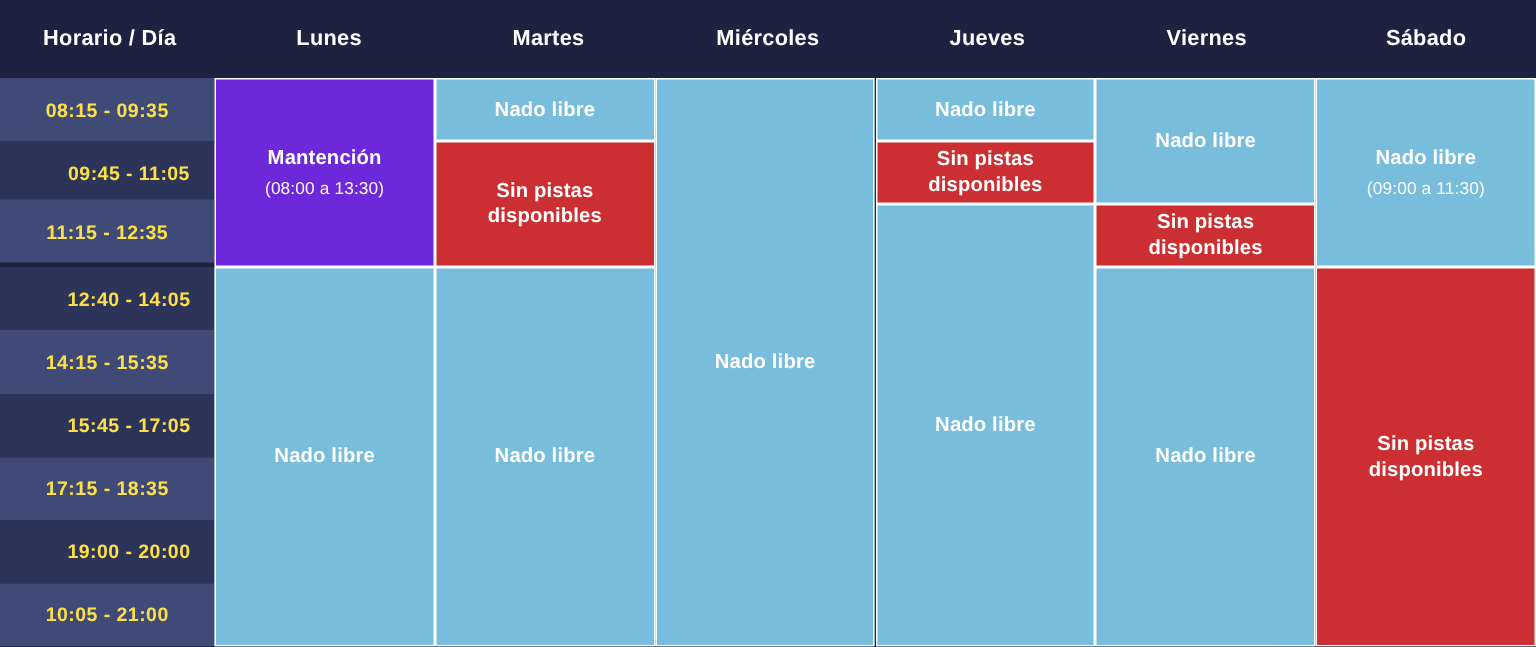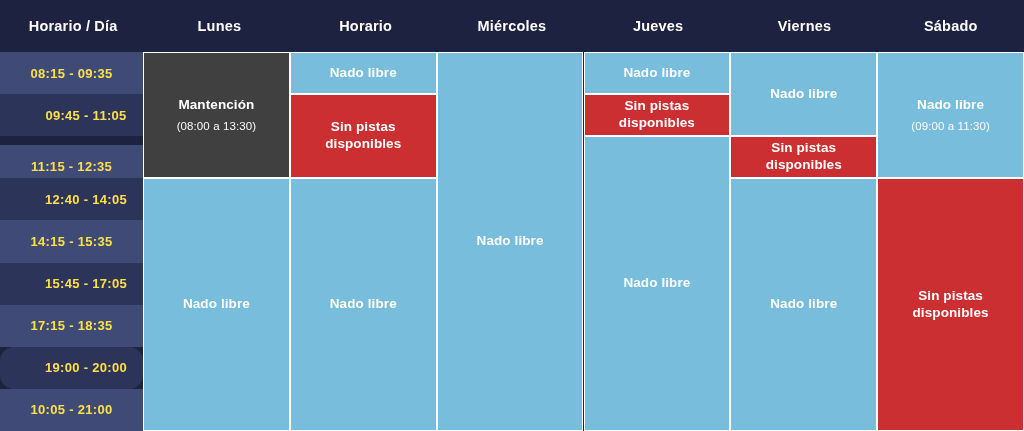--- a/index.html
+++ b/index.html
@@ -69,21 +69,21 @@
     flex-direction:column;
     align-items:center;
     justify-content:center;
     box-sizing:border-box;
     border:1.5px solid #ffffff;
     color:#ffffff;
     text-align:center;
     line-height:1.25;
   }
   .block.free{background:#79bddc;}
-  .block.maint{background:#404040;}
+  .block.maint{background:#6d28d9;}
   .block.closed{background:#cc2f31;}
   .block-label{
     font-size:13.5px;
     font-weight:600;
     letter-spacing:.1px;
     padding:0 4px;
   }
   .block-sub{
     font-size:11.5px;
     font-weight:400;
@@ -94,37 +94,37 @@
   .block.closed .block-label{font-weight:700;}
 </style>
 </head>
 <body>
 
 <div class="schedule">
 
   <div class="header-row">
       <div class="header-cell">Horario / Día</div>
       <div class="header-cell">Lunes</div>
-      <div class="header-cell">Horario</div>
+      <div class="header-cell">Martes</div>
       <div class="header-cell">Miércoles</div>
       <div class="header-cell">Jueves</div>
       <div class="header-cell">Viernes</div>
       <div class="header-cell">Sábado</div>
     </div>
 
   <div class="body-grid">
     <div class="time-col">
         <div class="time-cell odd" style="top: 0px; height: 42.1111px;">08:15 - 09:35</div>
         <div class="time-cell even" style="top: 42.1111px; height: 42.1111px;">09:45 - 11:05</div>
-        <div class="time-cell odd" style="top: 93px; height: 42.1111px; text-align: right;">11:15 - 12:35</div>
+        <div class="time-cell odd" style="top: 81px; height: 42.1111px; text-align: right;">11:15 - 12:35</div>
         <div class="time-cell even" style="top: 126.333px; height: 42.1111px;">12:40 - 14:05</div>
         <div class="time-cell odd" style="top: 168.444px; height: 42.1111px;">14:15 - 15:35</div>
         <div class="time-cell even" style="top: 210.556px; height: 42.1111px;">15:45 - 17:05</div>
         <div class="time-cell odd" style="top: 252.667px; height: 42.1111px;">17:15 - 18:35</div>
-        <div class="time-cell even" style="top: 294.778px; height: 42.1111px; border-radius: 14px;">19:00 - 20:00</div>
+        <div class="time-cell even" style="top: 294.778px; height: 42.1111px;">19:00 - 20:00</div>
         <div class="time-cell odd" style="top: 336.889px; height: 42.1111px;">10:05 - 21:00</div>
       </div>
     <div class="days-layer">
         <div class="block maint" style="left: 0px; width: 146.833px; top: 0px; height: 126.333px;">
           <div class="block-label">Mantención</div>
           <div class="block-sub">(08:00 a 13:30)</div>
         </div>
         <div class="block free" style="left: 0px; width: 146.833px; top: 126.333px; height: 252.667px;">
           <div class="block-label">Nado libre</div>
         </div>

